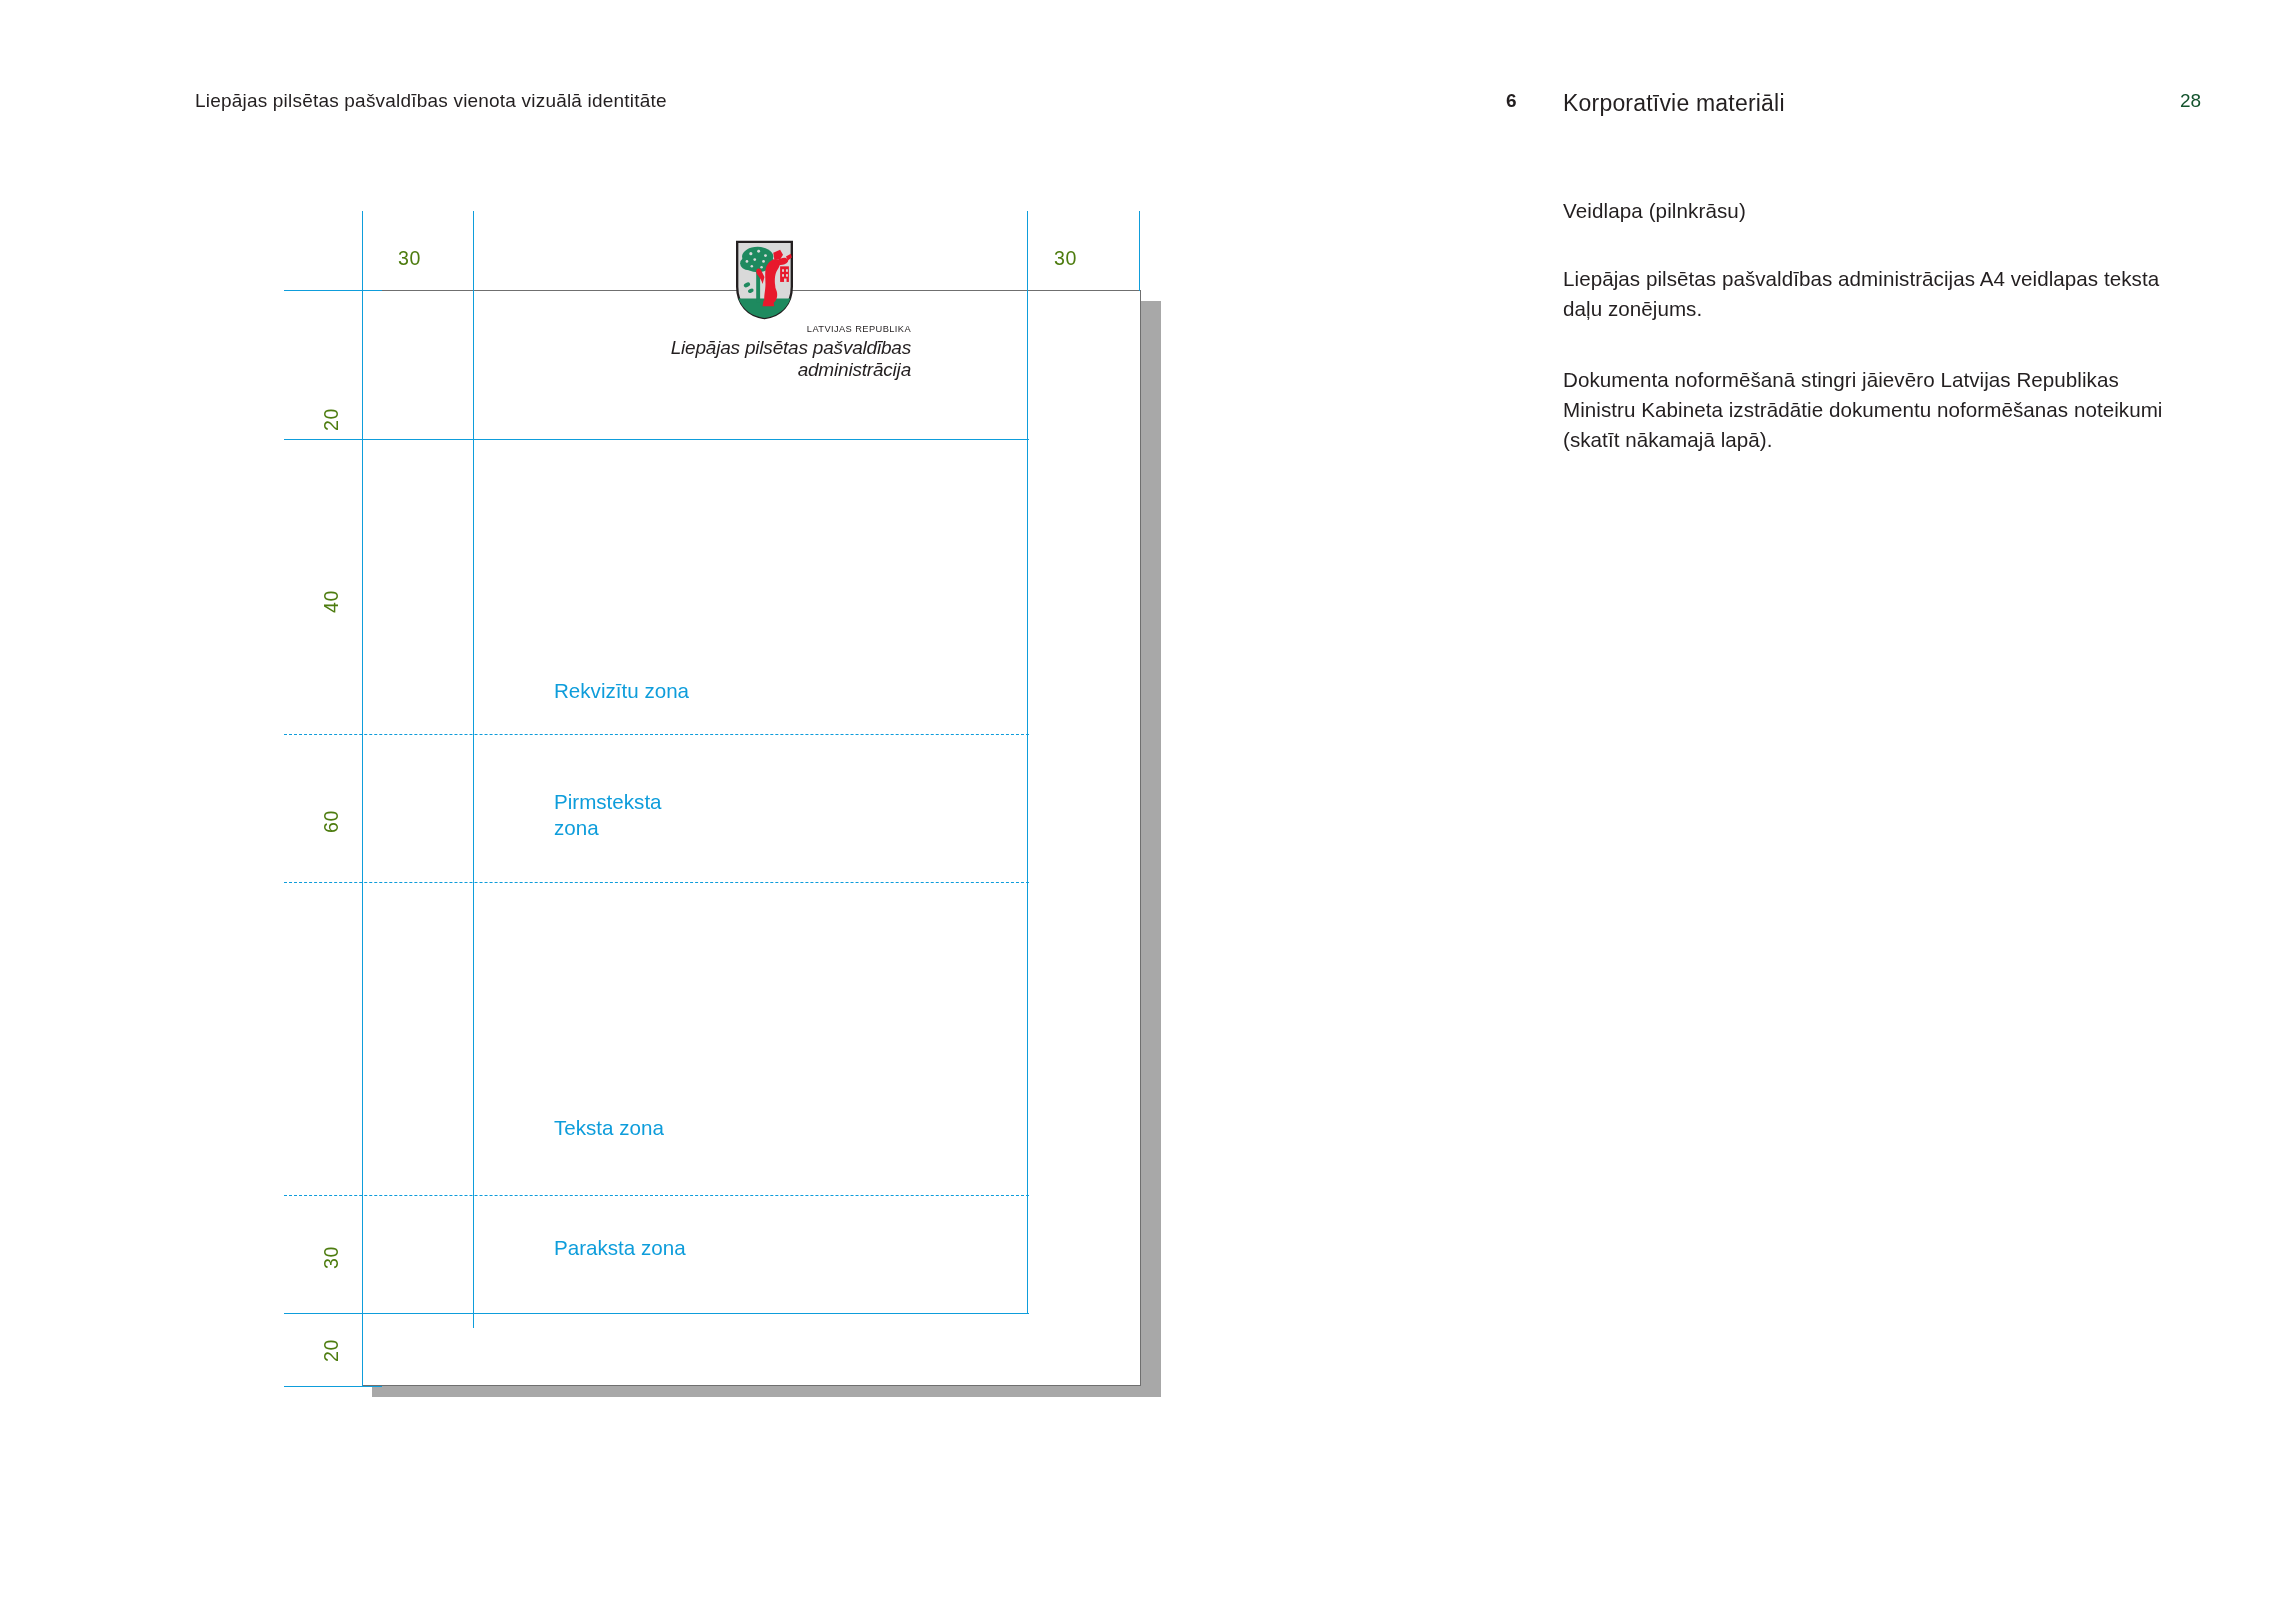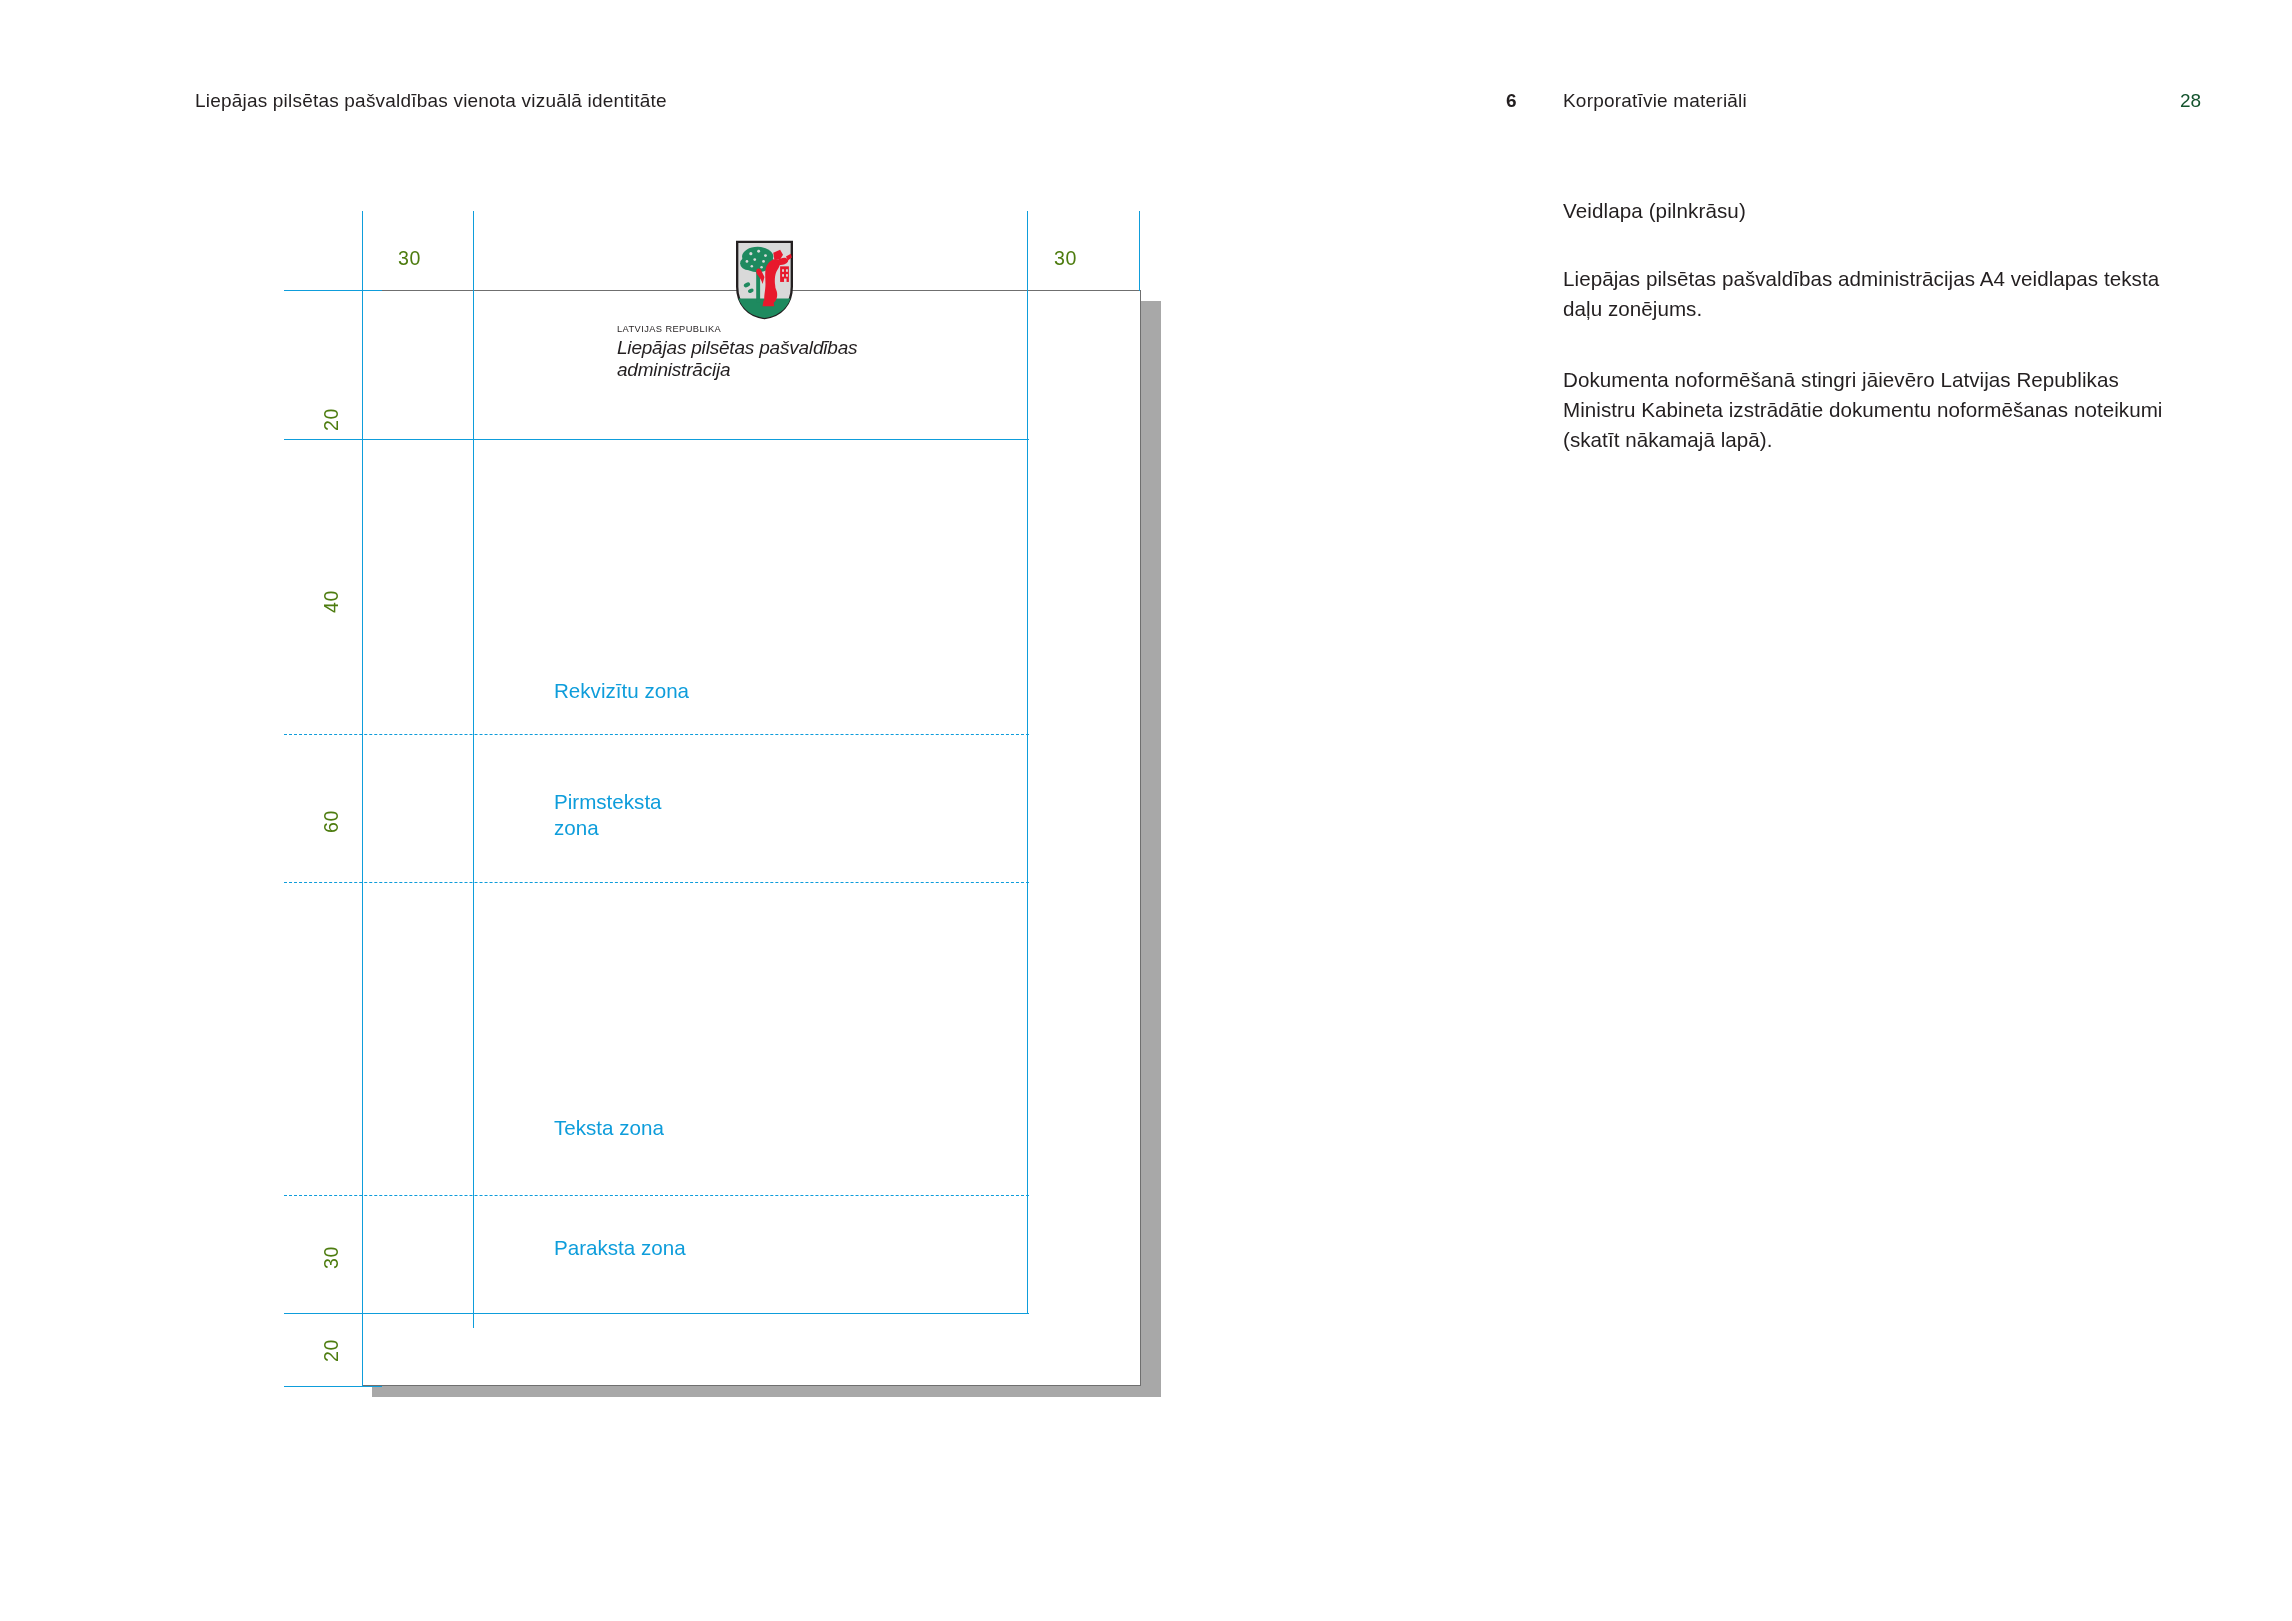--- a/index.html
+++ b/index.html
@@ -40,21 +40,21 @@
     left: 1506px;
     top: 0;
     font-size: 19px;
     font-weight: bold;
     color: #231f20;
   }
   .hdr-chapter-name {
     position: absolute;
     left: 1563px;
     top: 0;
-    font-size: 19px;
+    font-size: 23px;
     letter-spacing: 0.2px;
     color: #231f20;
     white-space: nowrap;
   }
   .hdr-pagenum {
     position: absolute;
     left: 2180px;
     top: 0;
     font-size: 19px;
     color: #14532d;
@@ -153,21 +153,21 @@
     line-height: 25.5px;
     width: 392px;
   }
 
   
   .logo-block {
     position: absolute;
     left: 323px;
     top: 44px;
     width: 294px;
-    text-align: left;
+    text-align: right;
   }
   .crest {
     display: block;
     margin: 0 auto;
   }
   .logo-line1 {
     font-size: 9.3px;
     letter-spacing: 0.4px;
     color: #231f20;
     margin-top: 3.9px;

